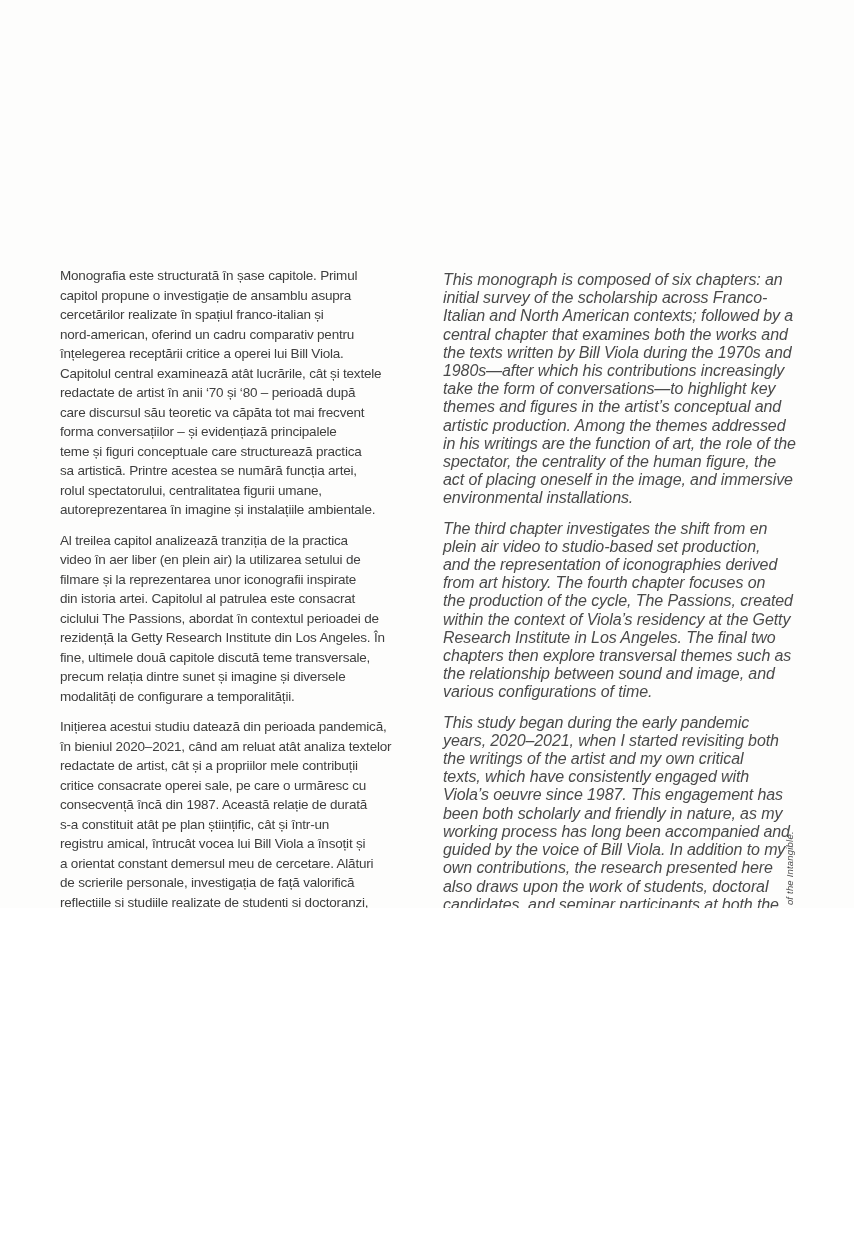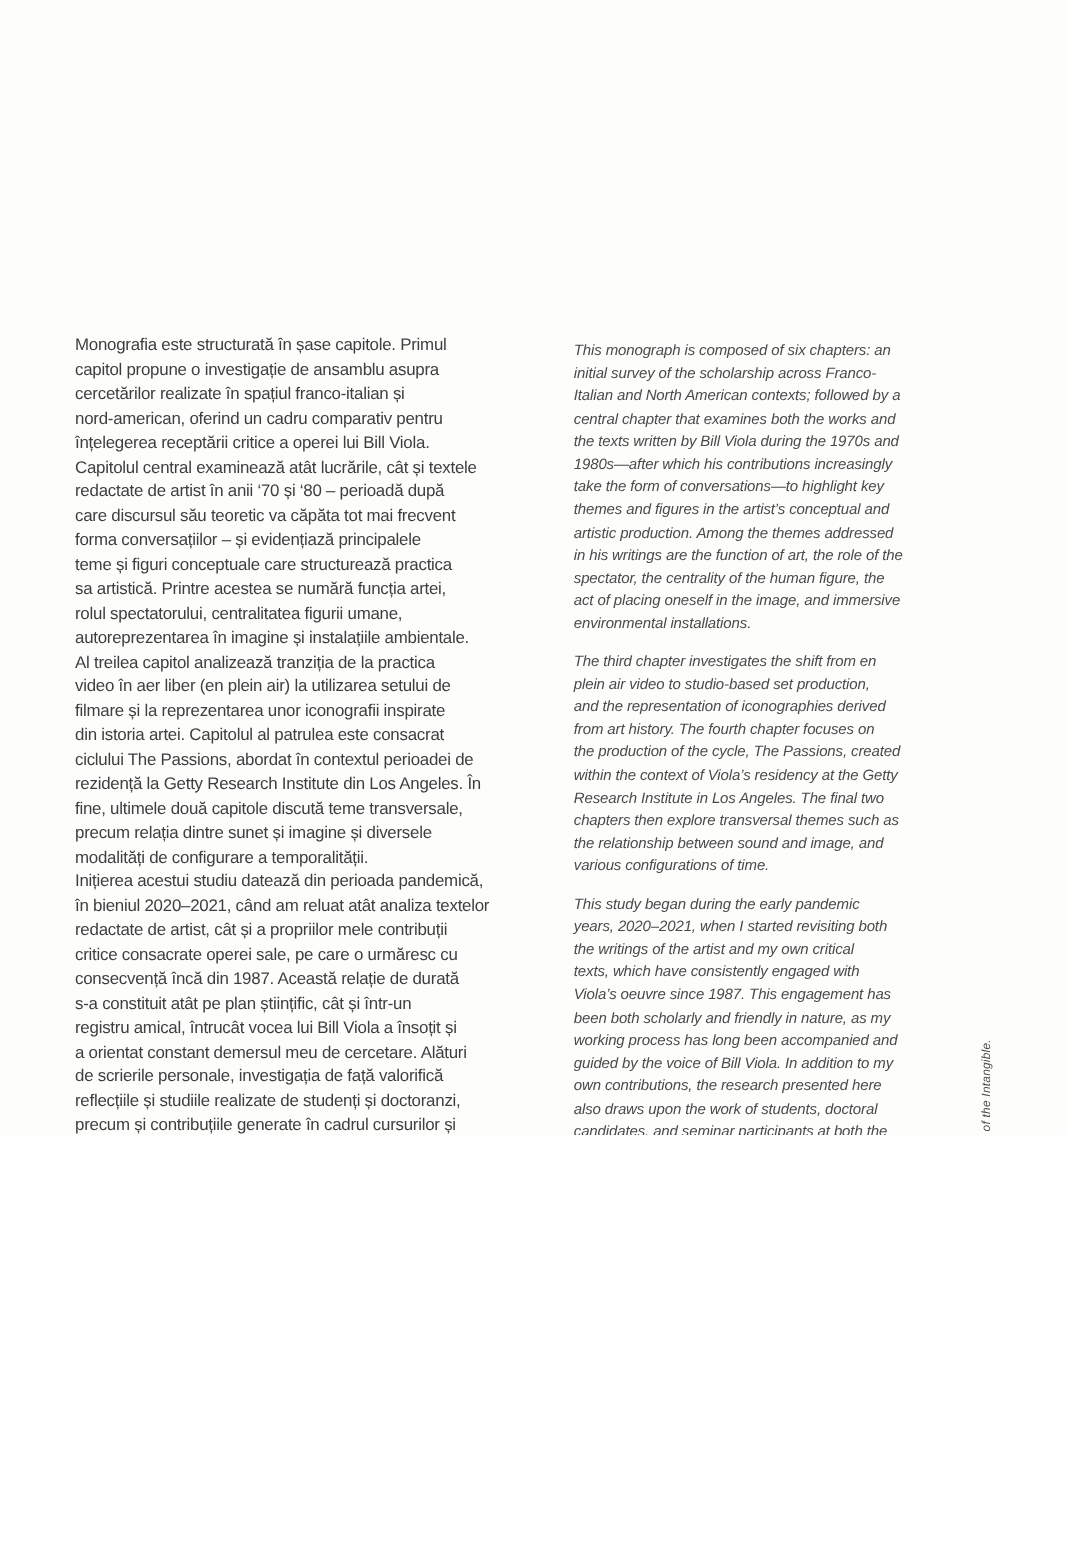--- a/index.html
+++ b/index.html
@@ -16,26 +16,26 @@
   .col p { white-space: pre; }
   .col-left {
     left: 60px;
     top: 266px;
     width: 385px;
     font-size: 13.5px;
     line-height: 19.5px;
     letter-spacing: -0.2px;
     color: #3e3e3e;
   }
-  .col-left p + p { margin-top: 0; }
+  .col-left p + p { margin-top: 11px; }
   .col-right {
-    left: 459px;
+    left: 443px;
     top: 271px;
     width: 340px;
-    font-size: 12px;
+    font-size: 16px;
     line-height: 18.2px;
     letter-spacing: -0.1px;
     font-style: italic;
     color: #4a4a4a;
   }
   .col-right p + p { margin-top: 12px; }
   .spine {
     position: absolute;
     left: 782px;
     top: 838px;

